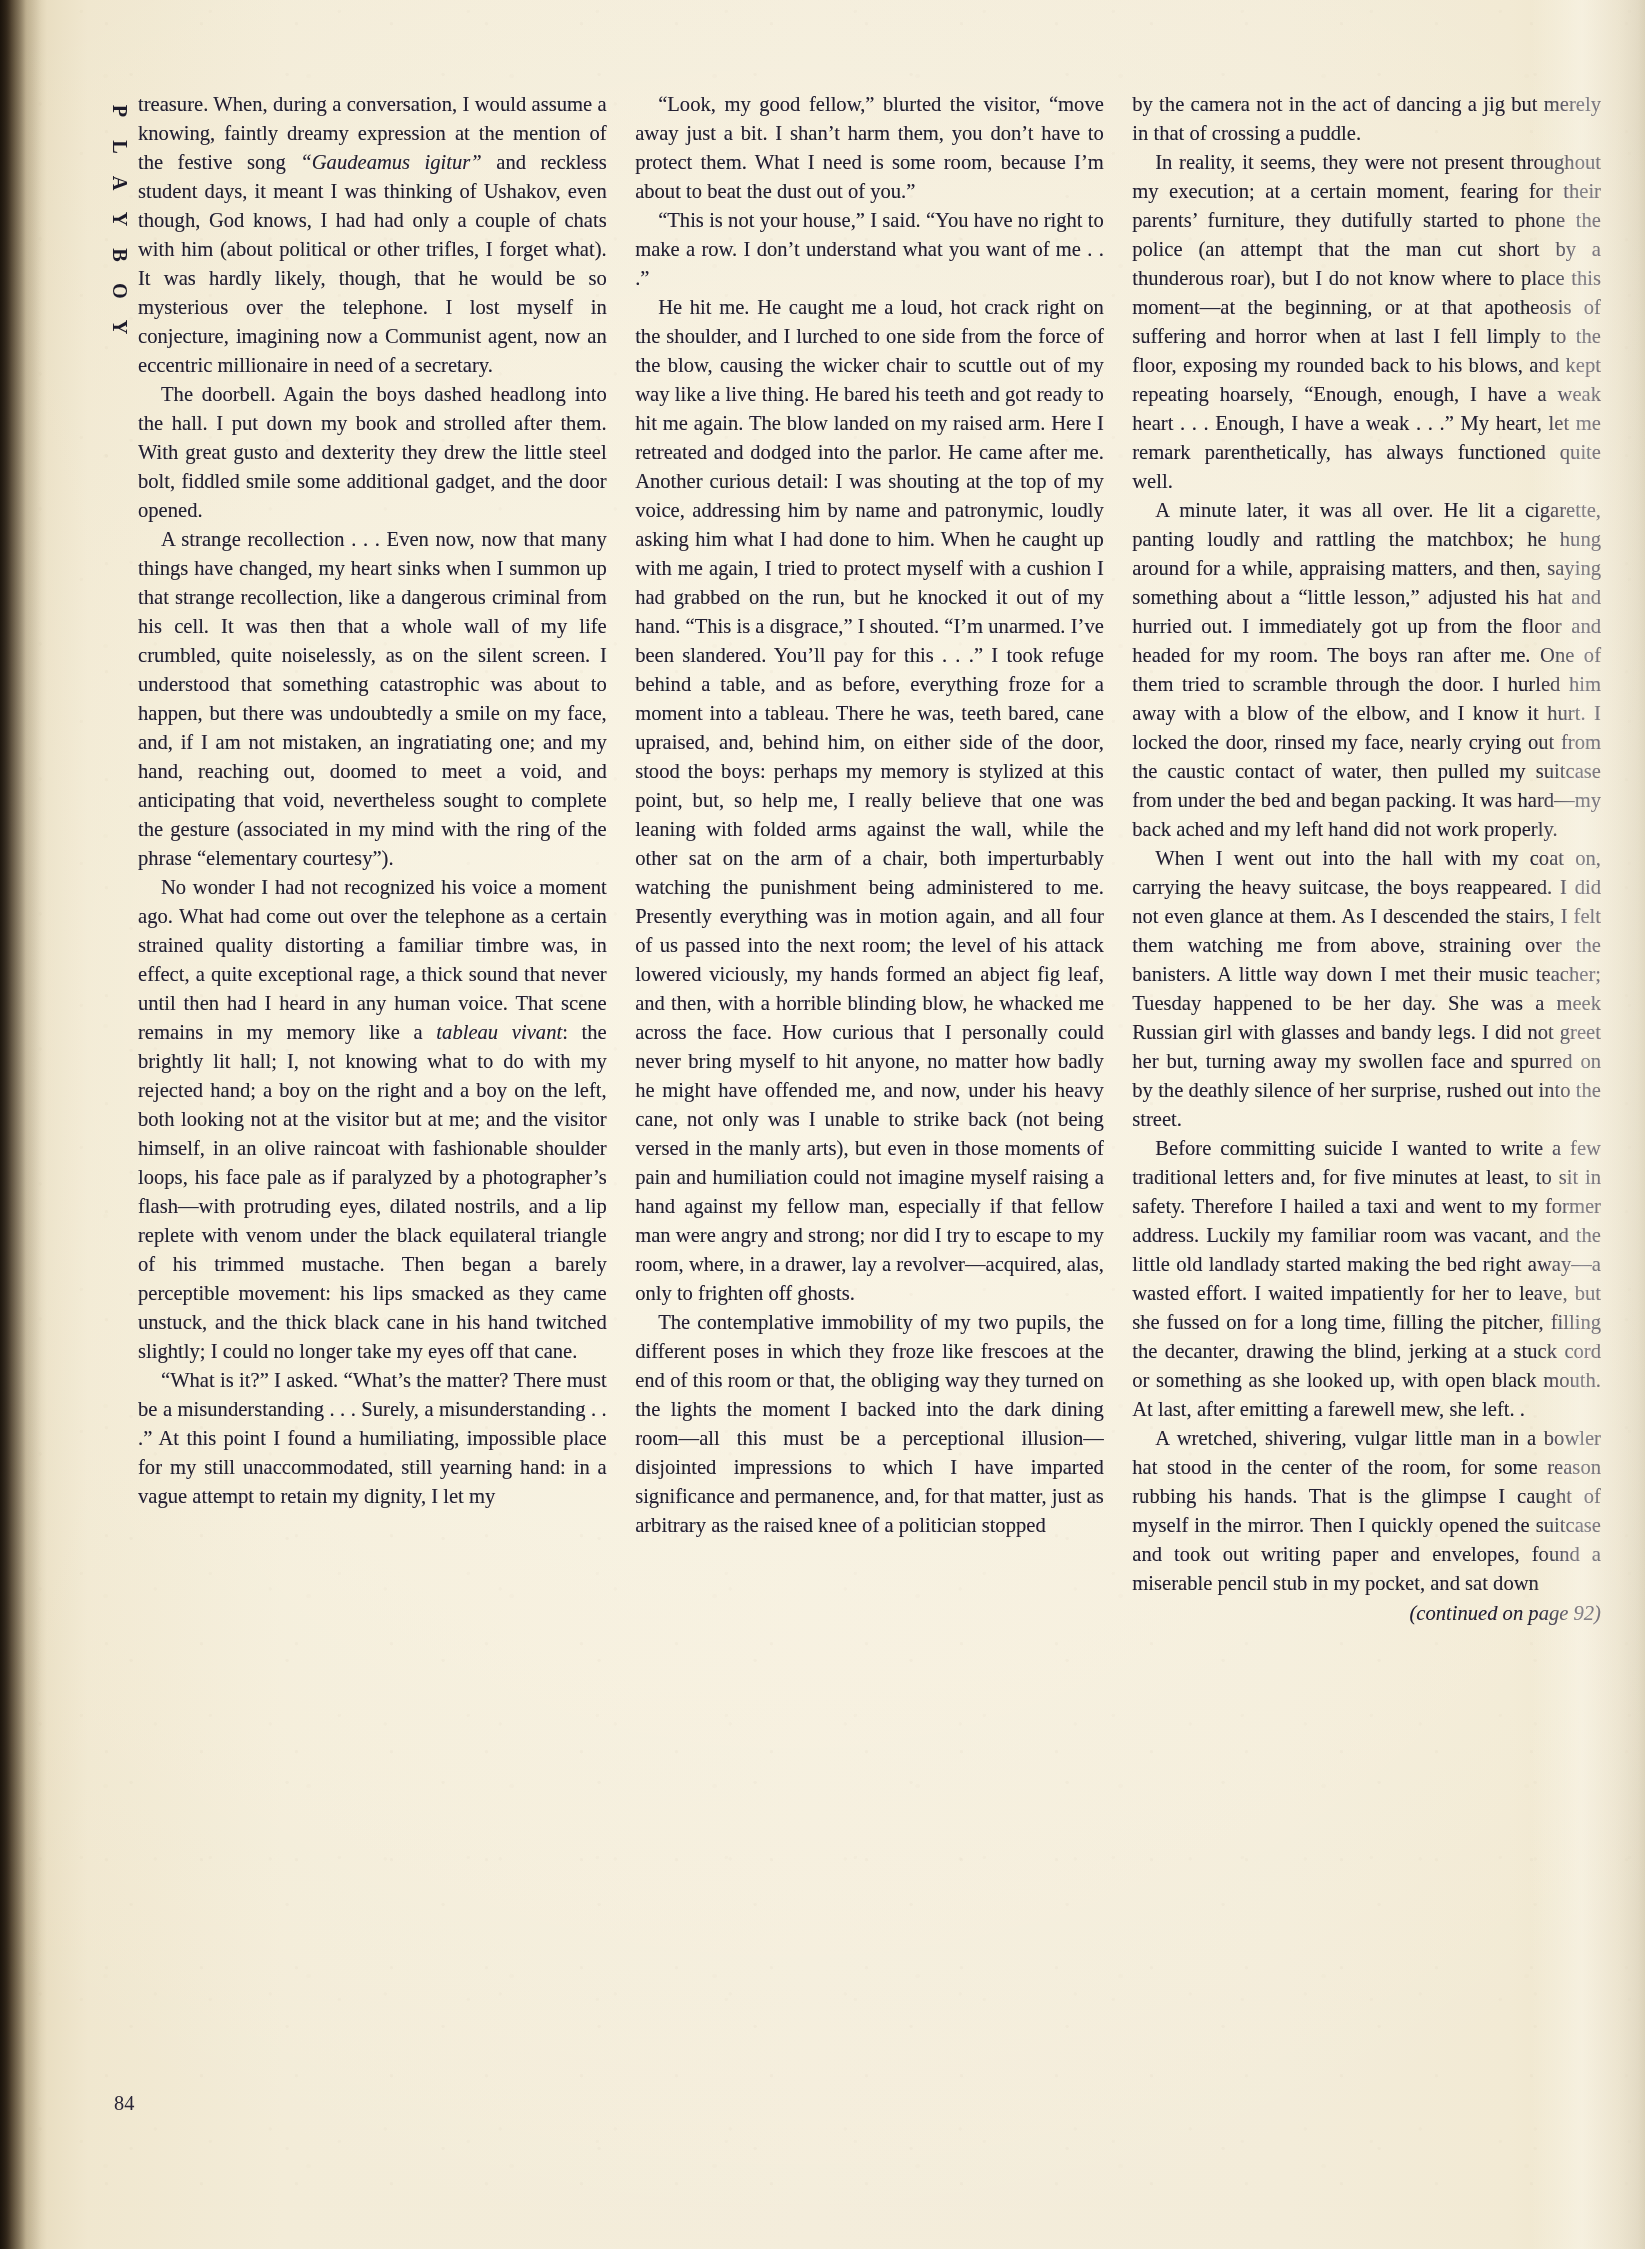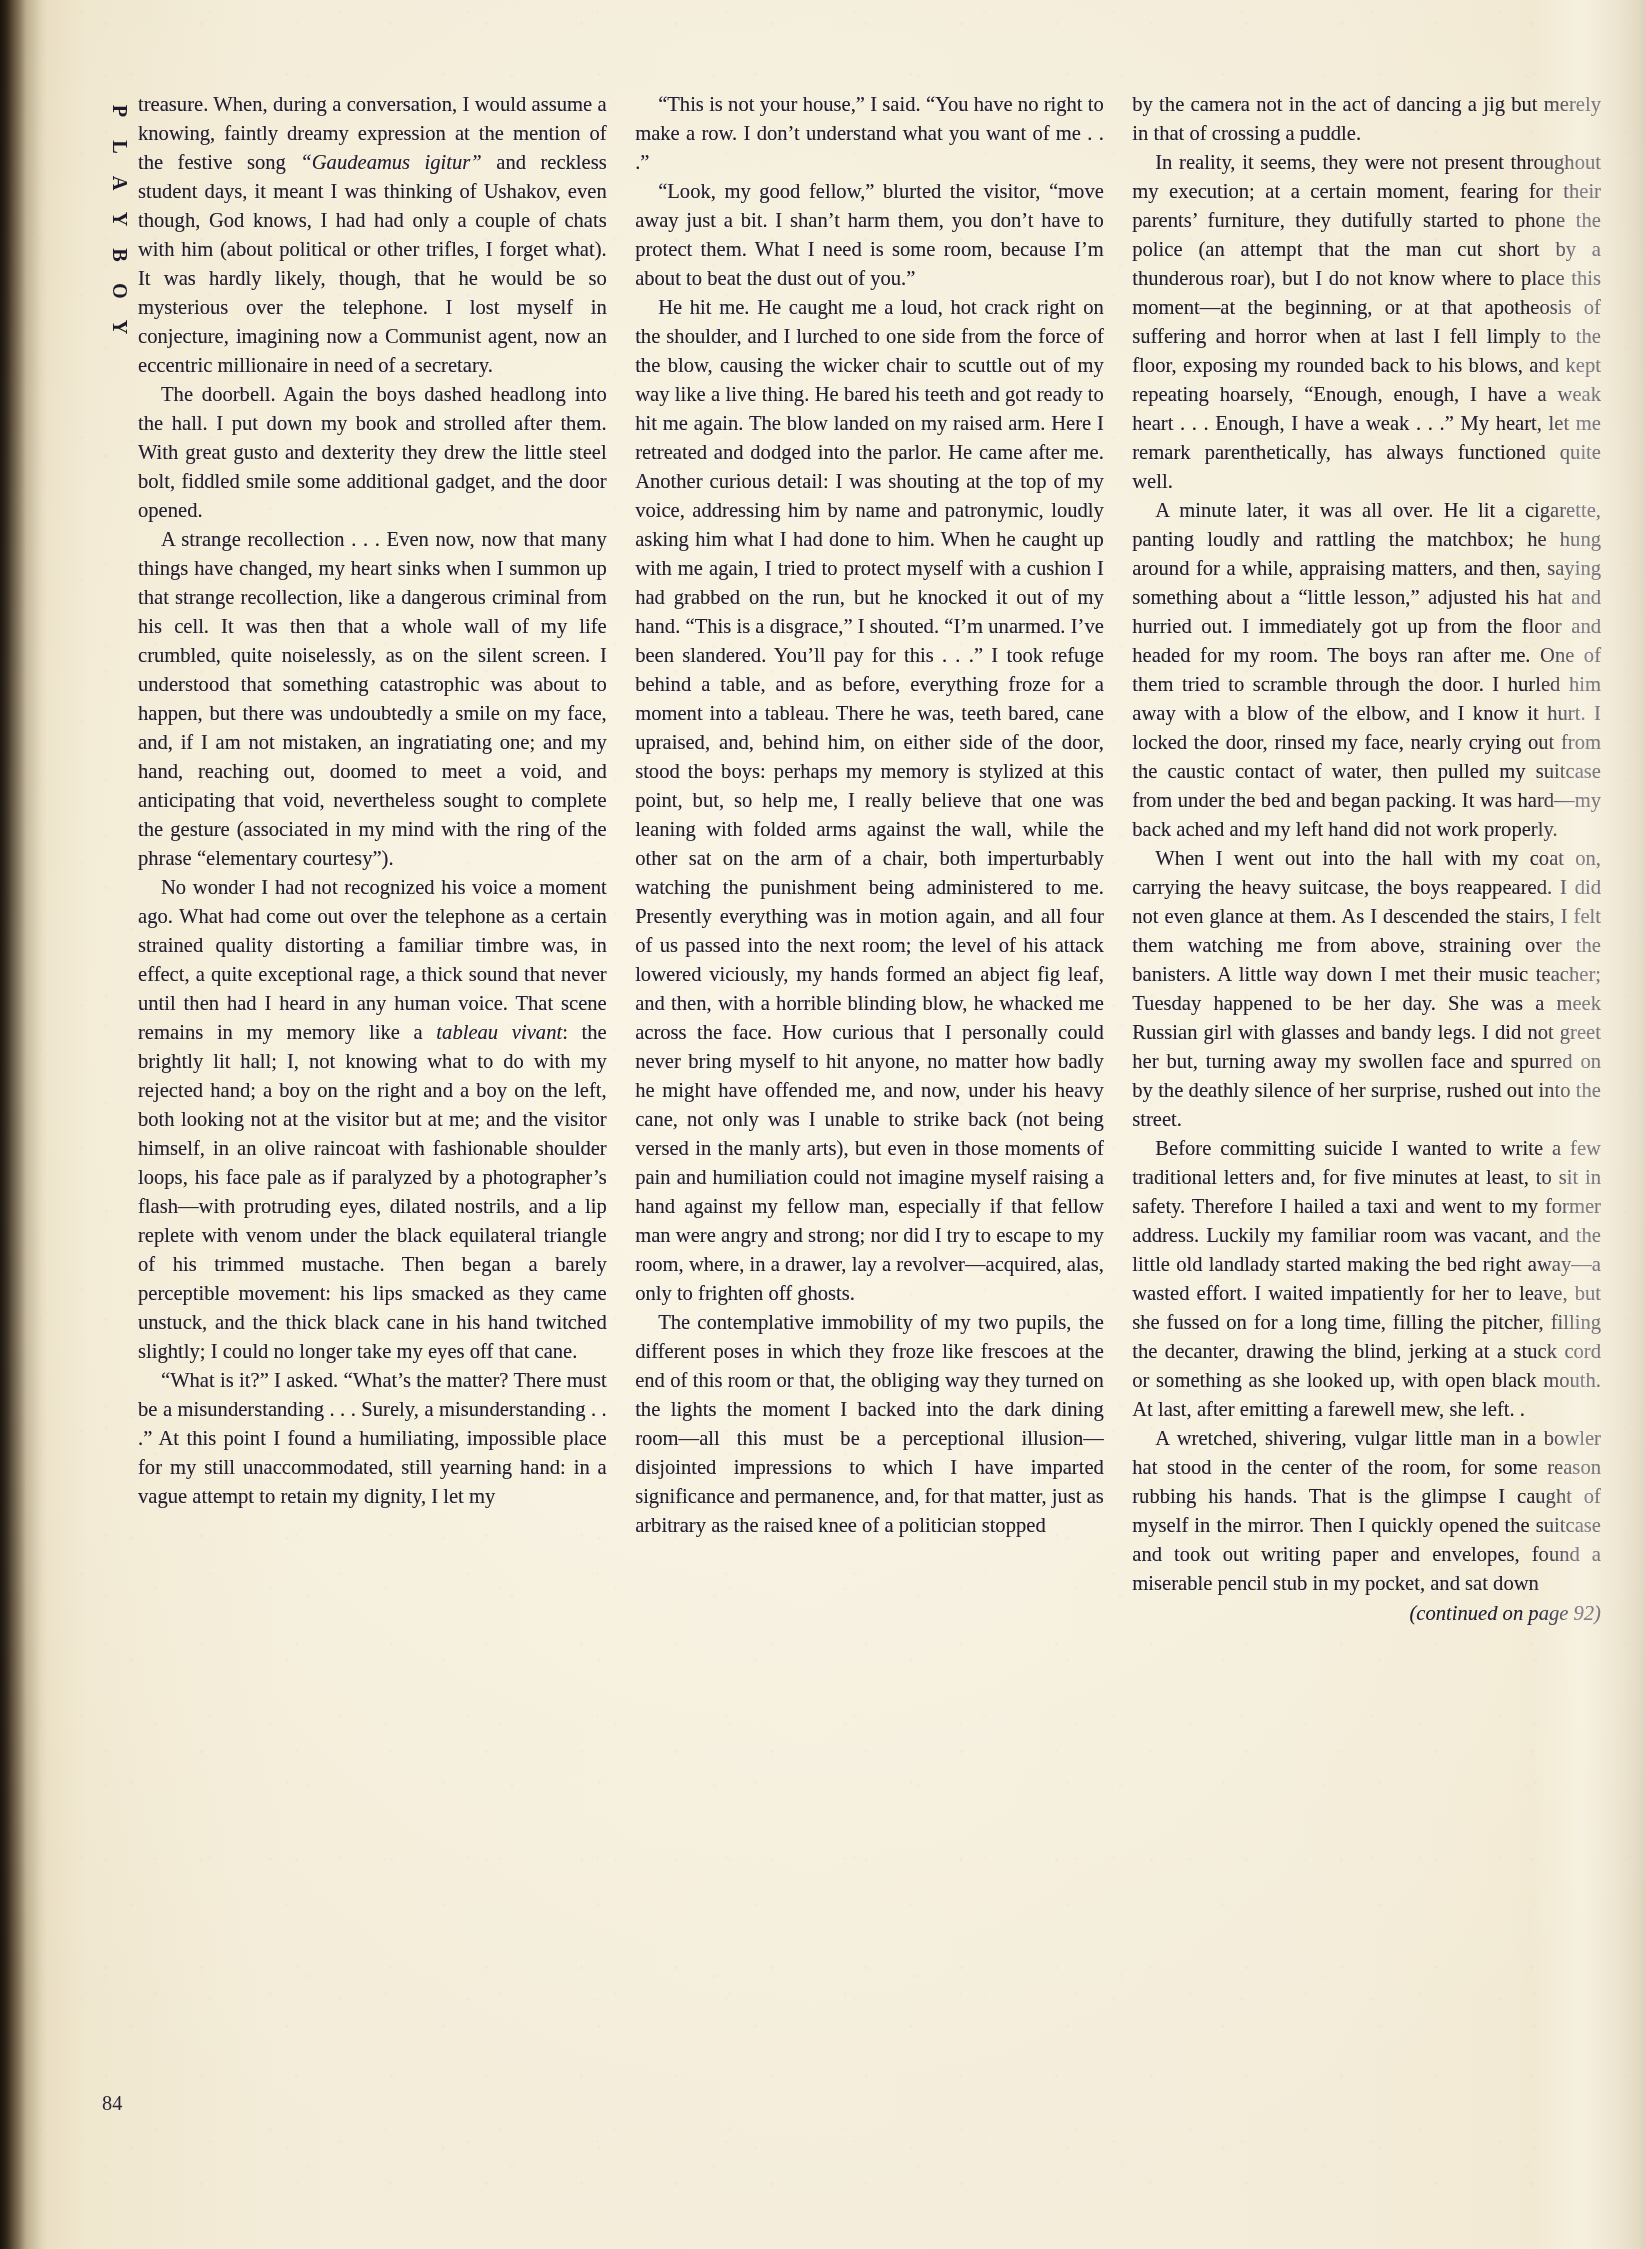--- a/index.html
+++ b/index.html
@@ -70,21 +70,21 @@
     color: #1d1b2b;
   }
   #masthead .ch {
     display: block;
     transform: rotate(90deg);
   }
 
   
   #folio {
     position: absolute;
-    left: 102px;
+    left: 114px;
     top: 2092px;
     font-size: 20.3px;
     color: #2a2638;
     font-family: "Liberation Serif", "DejaVu Serif", serif;
   }
 
   
   #columns {
     position: absolute;
     left: 138px;
@@ -140,22 +140,22 @@
 
   <div id="columns">
     <div class="col">
         <p class="noindent"><span>treasure. When, during a conversation, I would assume a knowing, faintly dreamy expression at the mention of the festive song </span><i>“Gaudeamus igitur”</i><span> and reckless student days, it meant I was thinking of Ushakov, even though, God knows, I had had only a couple of chats with him (about political or other trifles, I forget what). It was hardly likely, though, that he would be so mysterious over the telephone. I lost myself in conjecture, imagining now a Communist agent, now an eccentric millionaire in need of a secretary.</span></p>
         <p><span>The doorbell. Again the boys dashed headlong into the hall. I put down my book and strolled after them. With great gusto and dexterity they drew the little steel bolt, fiddled smile some additional gadget, and the door opened.</span></p>
         <p><span>A strange recollection . . . Even now, now that many things have changed, my heart sinks when I summon up that strange recollection, like a dangerous criminal from his cell. It was then that a whole wall of my life crumbled, quite noiselessly, as on the silent screen. I understood that something catastrophic was about to happen, but there was undoubtedly a smile on my face, and, if I am not mistaken, an ingratiating one; and my hand, reaching out, doomed to meet a void, and anticipating that void, nevertheless sought to complete the gesture (associated in my mind with the ring of the phrase “elementary courtesy”).</span></p>
         <p><span>No wonder I had not recognized his voice a moment ago. What had come out over the telephone as a certain strained quality distorting a familiar timbre was, in effect, a quite exceptional rage, a thick sound that never until then had I heard in any human voice. That scene remains in my memory like a </span><i>tableau vivant</i><span>: the brightly lit hall; I, not knowing what to do with my rejected hand; a boy on the right and a boy on the left, both looking not at the visitor but at me; and the visitor himself, in an olive raincoat with fashionable shoulder loops, his face pale as if paralyzed by a photographer’s flash—with protruding eyes, dilated nostrils, and a lip replete with venom under the black equilateral triangle of his trimmed mustache. Then began a barely perceptible movement: his lips smacked as they came unstuck, and the thick black cane in his hand twitched slightly; I could no longer take my eyes off that cane.</span></p>
         <p><span>“What is it?” I asked. “What’s the matter? There must be a misunderstanding . . . Surely, a misunderstanding . . .” At this point I found a humiliating, impossible place for my still unaccommodated, still yearning hand: in a vague attempt to retain my dignity, I let my</span></p>
       </div>
     <div class="col">
+        <p><span>“Look, my good fellow,” blurted the visitor, “move away just a bit. I shan’t harm them, you don’t have to protect them. What I need is some room, because I’m about to beat the dust out of you.”</span></p>
         <p><span>“This is not your house,” I said. “You have no right to make a row. I don’t understand what you want of me . . .”</span></p>
-        <p><span>“Look, my good fellow,” blurted the visitor, “move away just a bit. I shan’t harm them, you don’t have to protect them. What I need is some room, because I’m about to beat the dust out of you.”</span></p>
         <p><span>He hit me. He caught me a loud, hot crack right on the shoulder, and I lurched to one side from the force of the blow, causing the wicker chair to scuttle out of my way like a live thing. He bared his teeth and got ready to hit me again. The blow landed on my raised arm. Here I retreated and dodged into the parlor. He came after me. Another curious detail: I was shouting at the top of my voice, addressing him by name and patronymic, loudly asking him what I had done to him. When he caught up with me again, I tried to protect myself with a cushion I had grabbed on the run, but he knocked it out of my hand. “This is a disgrace,” I shouted. “I’m unarmed. I’ve been slandered. You’ll pay for this . . .” I took refuge behind a table, and as before, everything froze for a moment into a tableau. There he was, teeth bared, cane upraised, and, behind him, on either side of the door, stood the boys: perhaps my memory is stylized at this point, but, so help me, I really believe that one was leaning with folded arms against the wall, while the other sat on the arm of a chair, both imperturbably watching the punishment being administered to me. Presently everything was in motion again, and all four of us passed into the next room; the level of his attack lowered viciously, my hands formed an abject fig leaf, and then, with a horrible blinding blow, he whacked me across the face. How curious that I personally could never bring myself to hit anyone, no matter how badly he might have offended me, and now, under his heavy cane, not only was I unable to strike back (not being versed in the manly arts), but even in those moments of pain and humiliation could not imagine myself raising a hand against my fellow man, especially if that fellow man were angry and strong; nor did I try to escape to my room, where, in a drawer, lay a revolver—acquired, alas, only to frighten off ghosts.</span></p>
         <p><span>The contemplative immobility of my two pupils, the different poses in which they froze like frescoes at the end of this room or that, the obliging way they turned on the lights the moment I backed into the dark dining room—all this must be a perceptional illusion—disjointed impressions to which I have imparted significance and permanence, and, for that matter, just as arbitrary as the raised knee of a politician stopped</span></p>
       </div>
     <div class="col">
         <p class="noindent"><span>by the camera not in the act of dancing a jig but merely in that of crossing a puddle.</span></p>
         <p><span>In reality, it seems, they were not present throughout my execution; at a certain moment, fearing for their parents’ furniture, they dutifully started to phone the police (an attempt that the man cut short by a thunderous roar), but I do not know where to place this moment—at the beginning, or at that apotheosis of suffering and horror when at last I fell limply to the floor, exposing my rounded back to his blows, and kept repeating hoarsely, “Enough, enough, I have a weak heart . . . Enough, I have a weak . . .” My heart, let me remark parenthetically, has always functioned quite well.</span></p>
         <p><span>A minute later, it was all over. He lit a cigarette, panting loudly and rattling the matchbox; he hung around for a while, appraising matters, and then, saying something about a “little lesson,” adjusted his hat and hurried out. I immediately got up from the floor and headed for my room. The boys ran after me. One of them tried to scramble through the door. I hurled him away with a blow of the elbow, and I know it hurt. I locked the door, rinsed my face, nearly crying out from the caustic contact of water, then pulled my suitcase from under the bed and began packing. It was hard—my back ached and my left hand did not work properly.</span></p>
         <p><span>When I went out into the hall with my coat on, carrying the heavy suitcase, the boys reappeared. I did not even glance at them. As I descended the stairs, I felt them watching me from above, straining over the banisters. A little way down I met their music teacher; Tuesday happened to be her day. She was a meek Russian girl with glasses and bandy legs. I did not greet her but, turning away my swollen face and spurred on by the deathly silence of her surprise, rushed out into the street.</span></p>
         <p><span>Before committing suicide I wanted to write a few traditional letters and, for five minutes at least, to sit in safety. Therefore I hailed a taxi and went to my former address. Luckily my familiar room was vacant, and the little old landlady started making the bed right away—a wasted effort. I waited impatiently for her to leave, but she fussed on for a long time, filling the pitcher, filling the decanter, drawing the blind, jerking at a stuck cord or something as she looked up, with open black mouth. At last, after emitting a farewell mew, she left. .</span></p>
         <p><span>A wretched, shivering, vulgar little man in a bowler hat stood in the center of the room, for some reason rubbing his hands. That is the glimpse I caught of myself in the mirror. Then I quickly opened the suitcase and took out writing paper and envelopes, found a miserable pencil stub in my pocket, and sat down</span><span class="contcue">(continued on page 92)</span></p>

